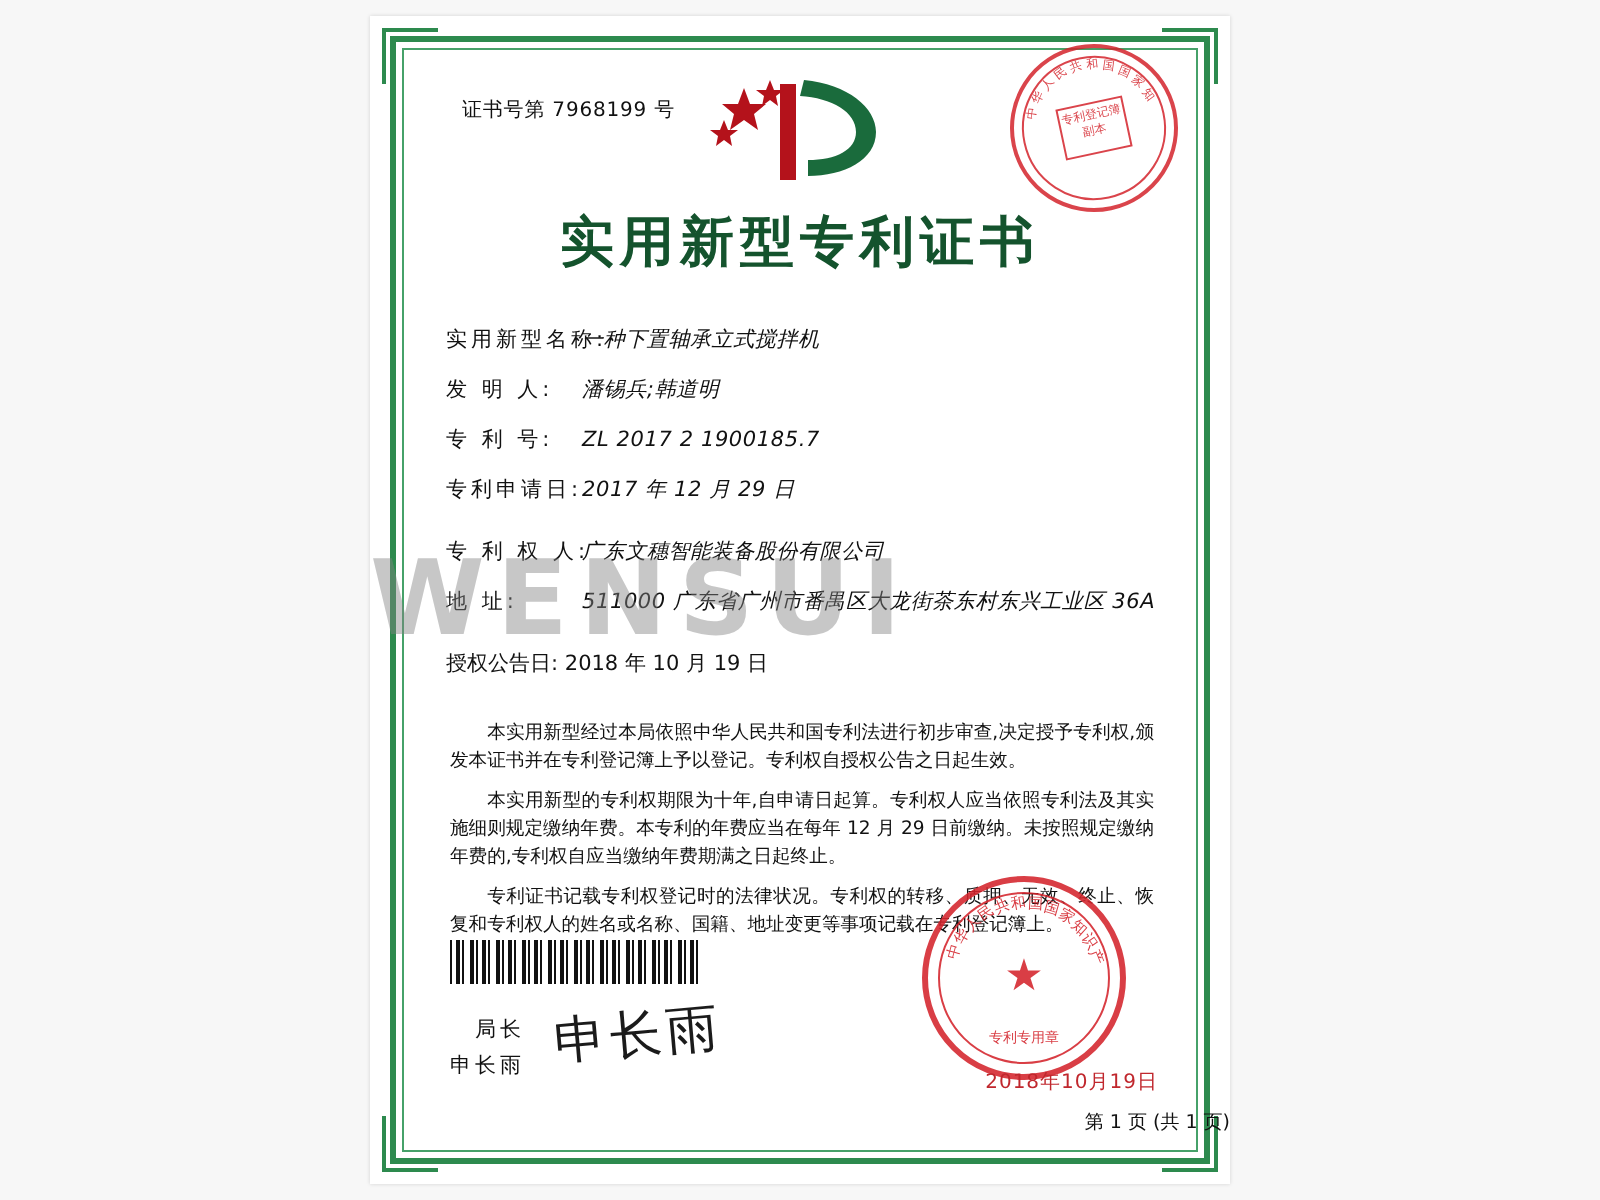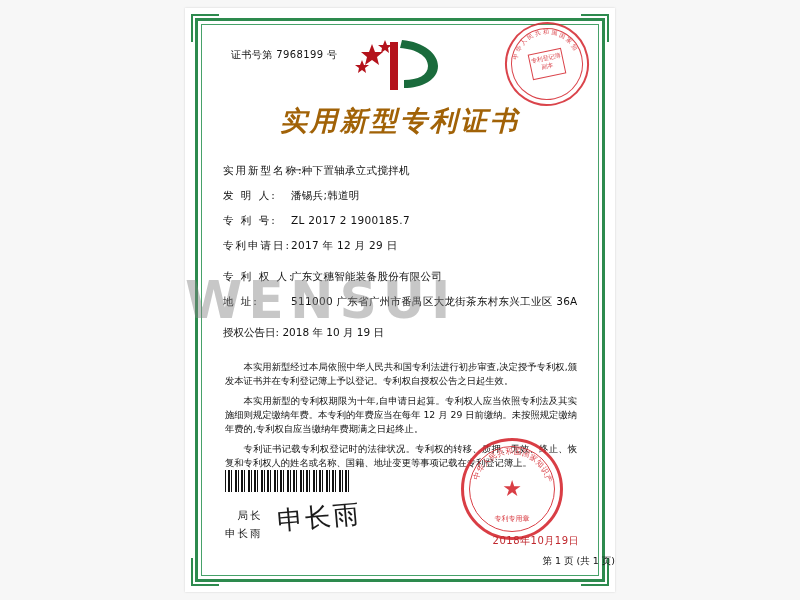--- a/index.html
+++ b/index.html
@@ -124,22 +124,21 @@
   
   #title {
     position: absolute;
     left: 0; right: 0;
     top: 95px;
     text-align: center;
     font-family: "DejaVu Serif", "Liberation Serif", serif;
     font-size: 27px;
     font-weight: bold;
     letter-spacing: 3px;
-    color: #a16207;
-    font-style: italic;
+    color: #14532d;
   }
 
   
   #fields {
     position: absolute;
     left: 38px;
     right: 38px;
     top: 155px;
     font-size: 10.5px;
     color: #111;
@@ -147,21 +146,21 @@
   }
   .field-row {
     margin-bottom: 11px;
     white-space: nowrap;
   }
   .field-label {
     display: inline-block;
     width: 68px;
     letter-spacing: 2px;
   }
-  .field-value { letter-spacing: 0.3px; }
+  .field-value { letter-spacing: 0.3px; font-style: italic; }
 
   #fields .gap-row { margin-bottom: 17px; }
 
   
   .two-col {
     display: flex;
     justify-content: space-between;
     margin-bottom: 11px;
     white-space: nowrap;
     gap: 16px;

